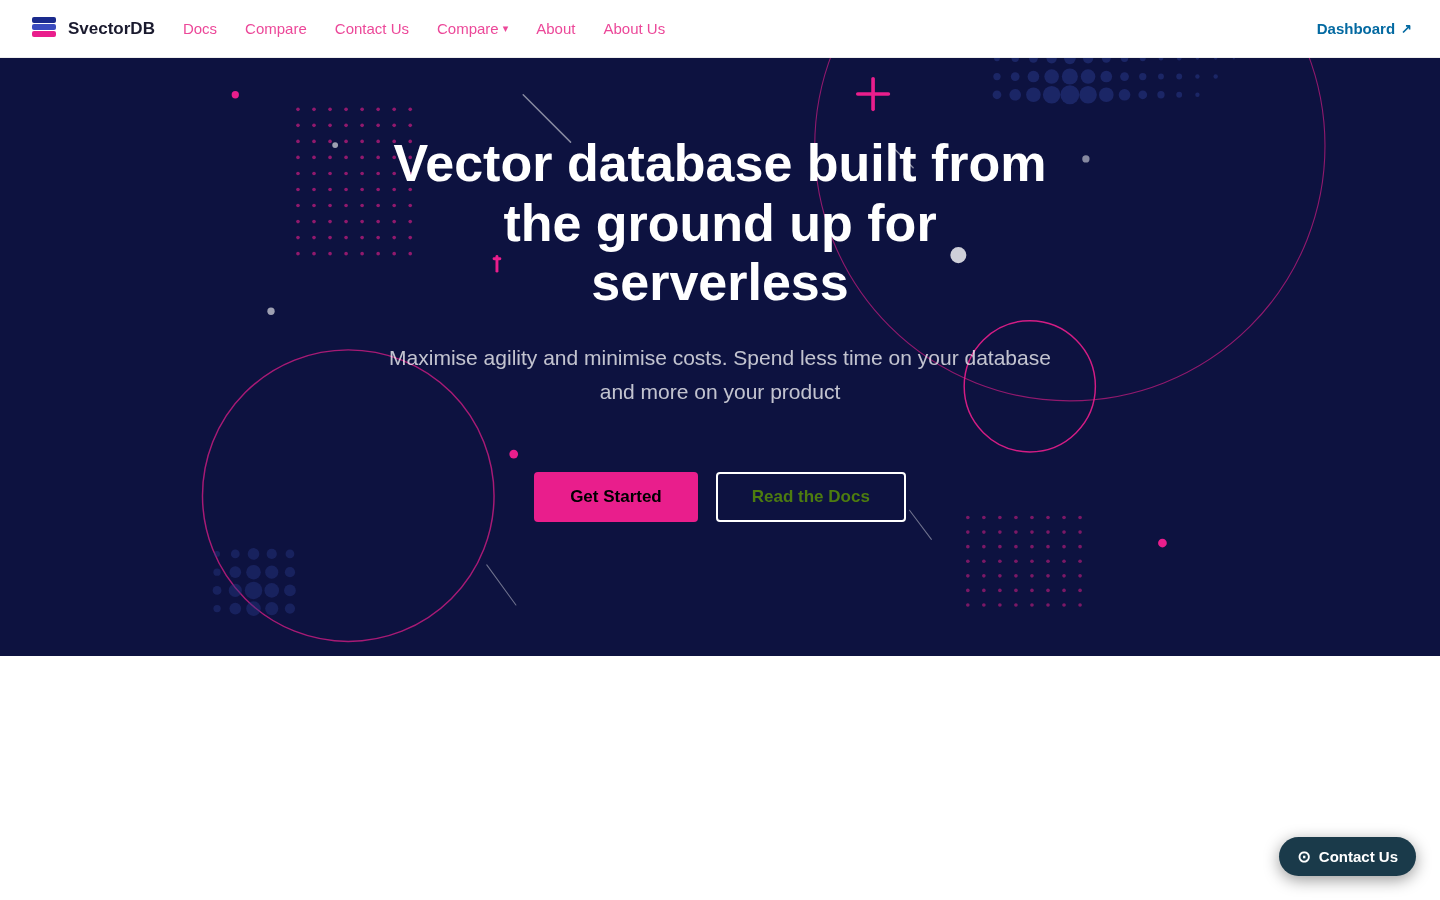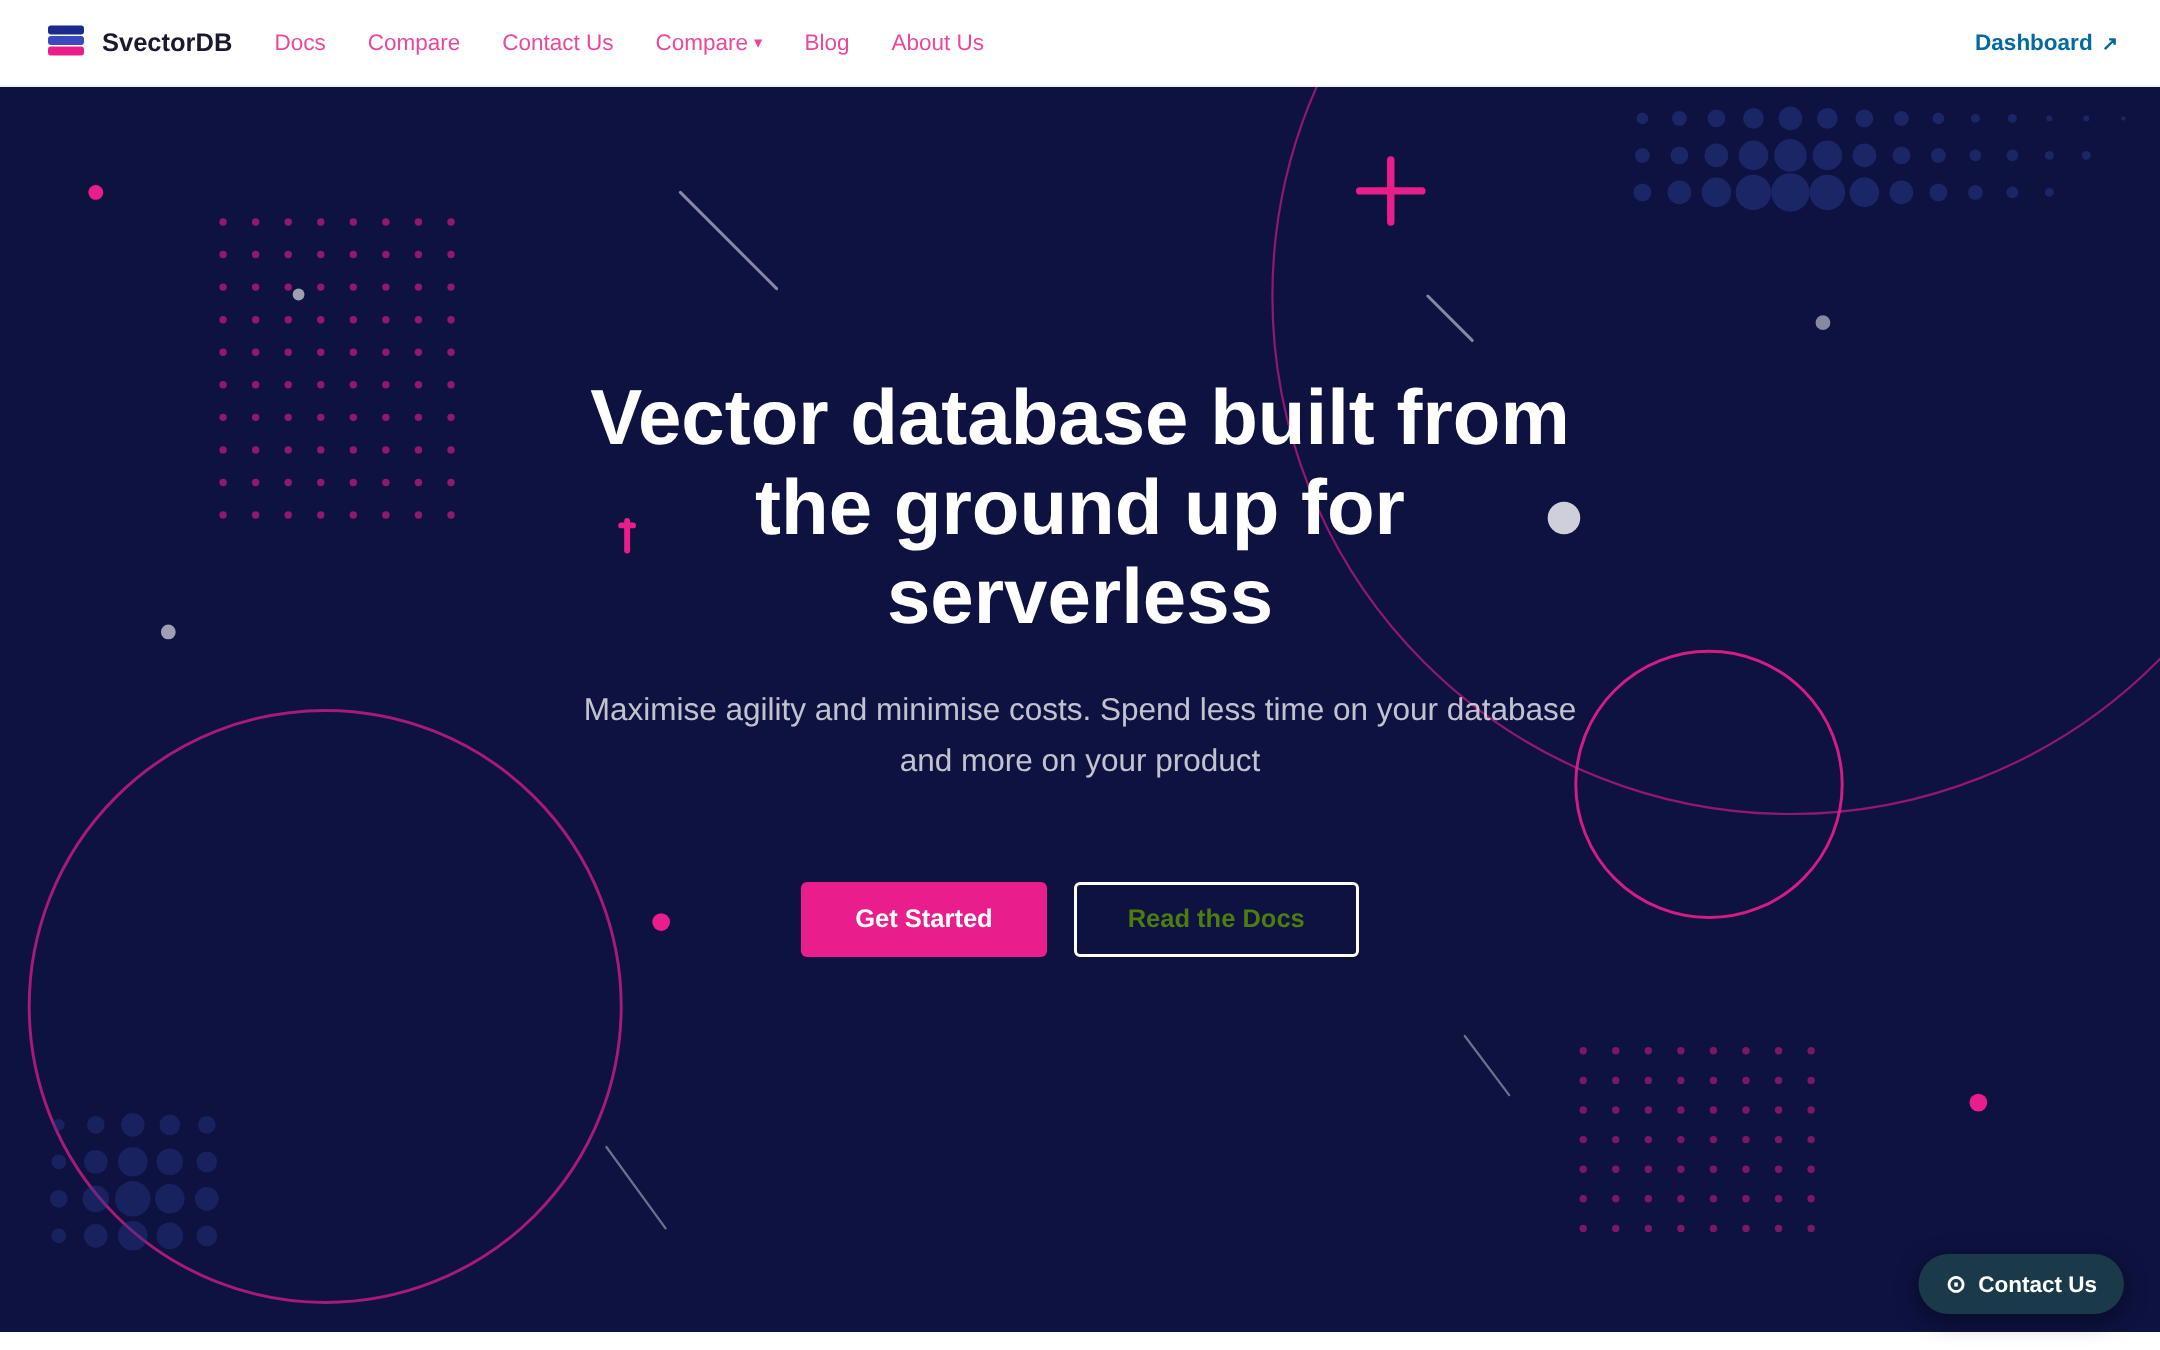--- a/index.html
+++ b/index.html
@@ -28,41 +28,41 @@
     .nav-link-compare .chevron { font-size: 11px; }
     .nav-right { margin-left: auto; }
     .dashboard-link {
       font-size: 15px; font-weight: 600; color: #0369a1; text-decoration: none;
       display: flex; align-items: center; gap: 6px; cursor: pointer;
     }
     .ext-icon { font-size: 13px; }
 
     
     .hero {
-      width: 1440px; height: 888px;
+      width: 1440px; height: 656px;
       background: #0d1240;
       position: relative; overflow: hidden;
       display: flex; align-items: center; justify-content: center;
     }
 
     .hero-content {
       position: relative; z-index: 10;
       text-align: center; max-width: 680px;
     }
     .hero-title {
       font-size: 52px; font-weight: 800; color: #fff;
       line-height: 1.15; margin-bottom: 28px;
     }
     .hero-subtitle {
       font-size: 21px; color: rgba(255,255,255,0.75);
       line-height: 1.6; margin-bottom: 64px;
     }
     .hero-buttons { display: flex; align-items: center; justify-content: center; gap: 18px; }
     .btn-primary {
-      background: #e91e8c; color: #ffffff; border: none;
+      background: #e91e8c; color: #000000; border: none;
       padding: 15px 36px; font-size: 17px; font-weight: 700;
       border-radius: 4px; cursor: pointer;
     }
     .btn-secondary {
       background: transparent; color: #4d7c0f;
       border: 2px solid #fff;
       padding: 13px 34px; font-size: 17px; font-weight: 700;
       border-radius: 4px; cursor: pointer;
     }
 
@@ -97,21 +97,21 @@
     <span class="nav-logo-text">SvectorDB</span>
   </a>
   <div class="nav-links">
     <a class="nav-link" href="#">Docs</a>
     <a class="nav-link" href="#">Compare</a>
     <a class="nav-link" href="#">Contact Us</a>
     <a class="nav-link nav-link-compare" href="#">
       <span>Compare</span>
       <span class="chevron">▾</span>
     </a>
-    <a class="nav-link" href="#">Blog</a>
+    <a class="nav-link" href="#">About</a>
     <a class="nav-link" href="#">About Us</a>
   </div>
   <div class="nav-right">
     <a class="dashboard-link" href="#">
       <span>Dashboard</span>
       <span class="ext-icon">↗</span>
     </a>
   </div>
 </nav>
 

